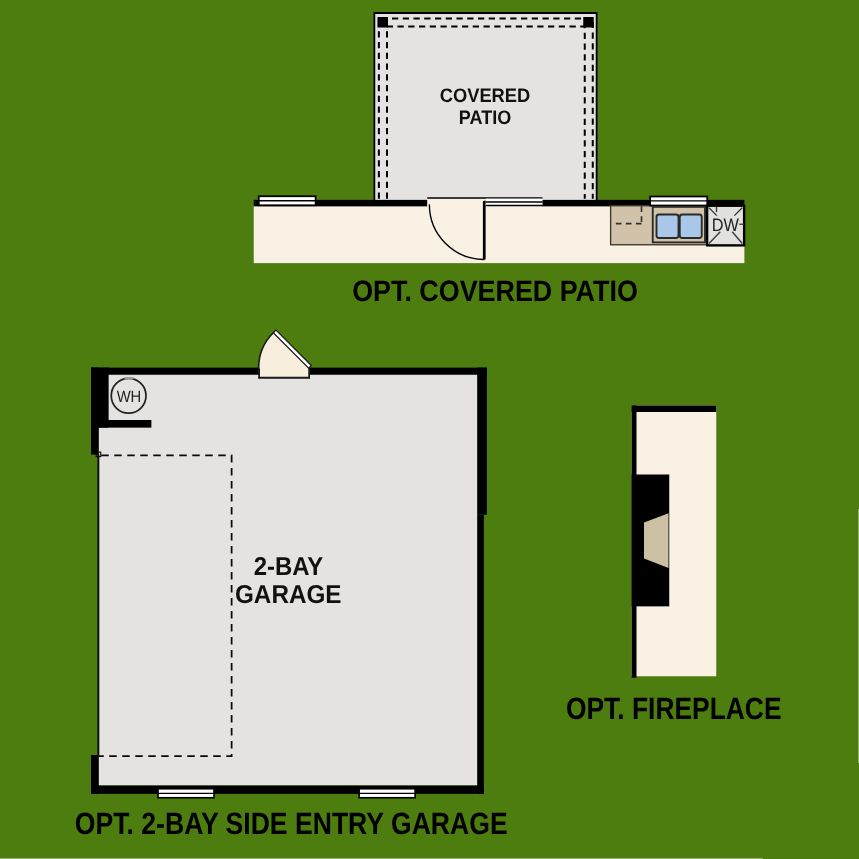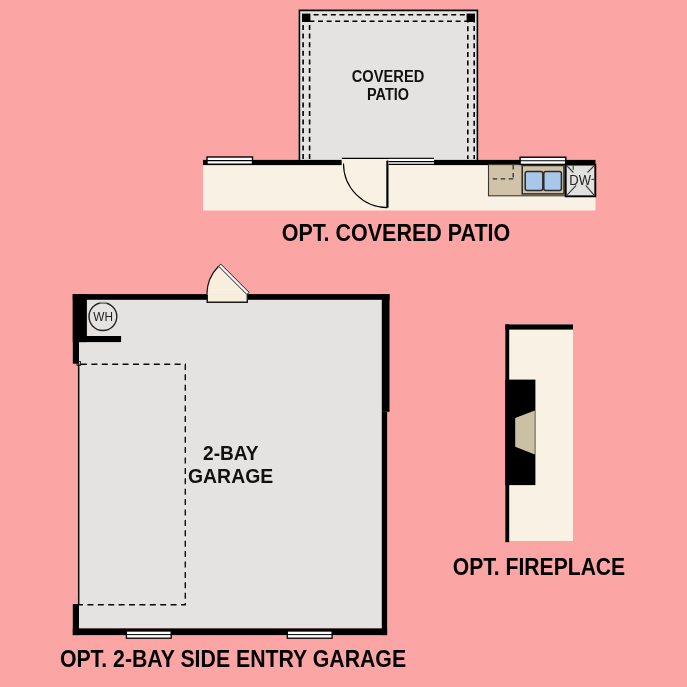--- a/index.html
+++ b/index.html
@@ -1,16 +1,16 @@
 <!DOCTYPE html>
 <html><head>
 <meta charset="utf-8">
 <style>
   html,body{margin:0;padding:0;background:#ffffff;}
-  .page{position:relative;width:687px;height:687px;background:#fca5a5;overflow:hidden;
+  .page{position:relative;width:687px;height:687px;background:#4d7c0f;overflow:hidden;
         font-family:"Liberation Sans", sans-serif;}
   svg{position:absolute;left:0;top:0;}
   text{font-family:"Liberation Sans", sans-serif;}
 </style>
 </head>
 <body>
 <div class="page">
 <svg width="687" height="687" viewBox="0 0 687 687">
 
   <rect x="298.6" y="9.6" width="179.6" height="150.6" fill="#e4e3e1"></rect>

